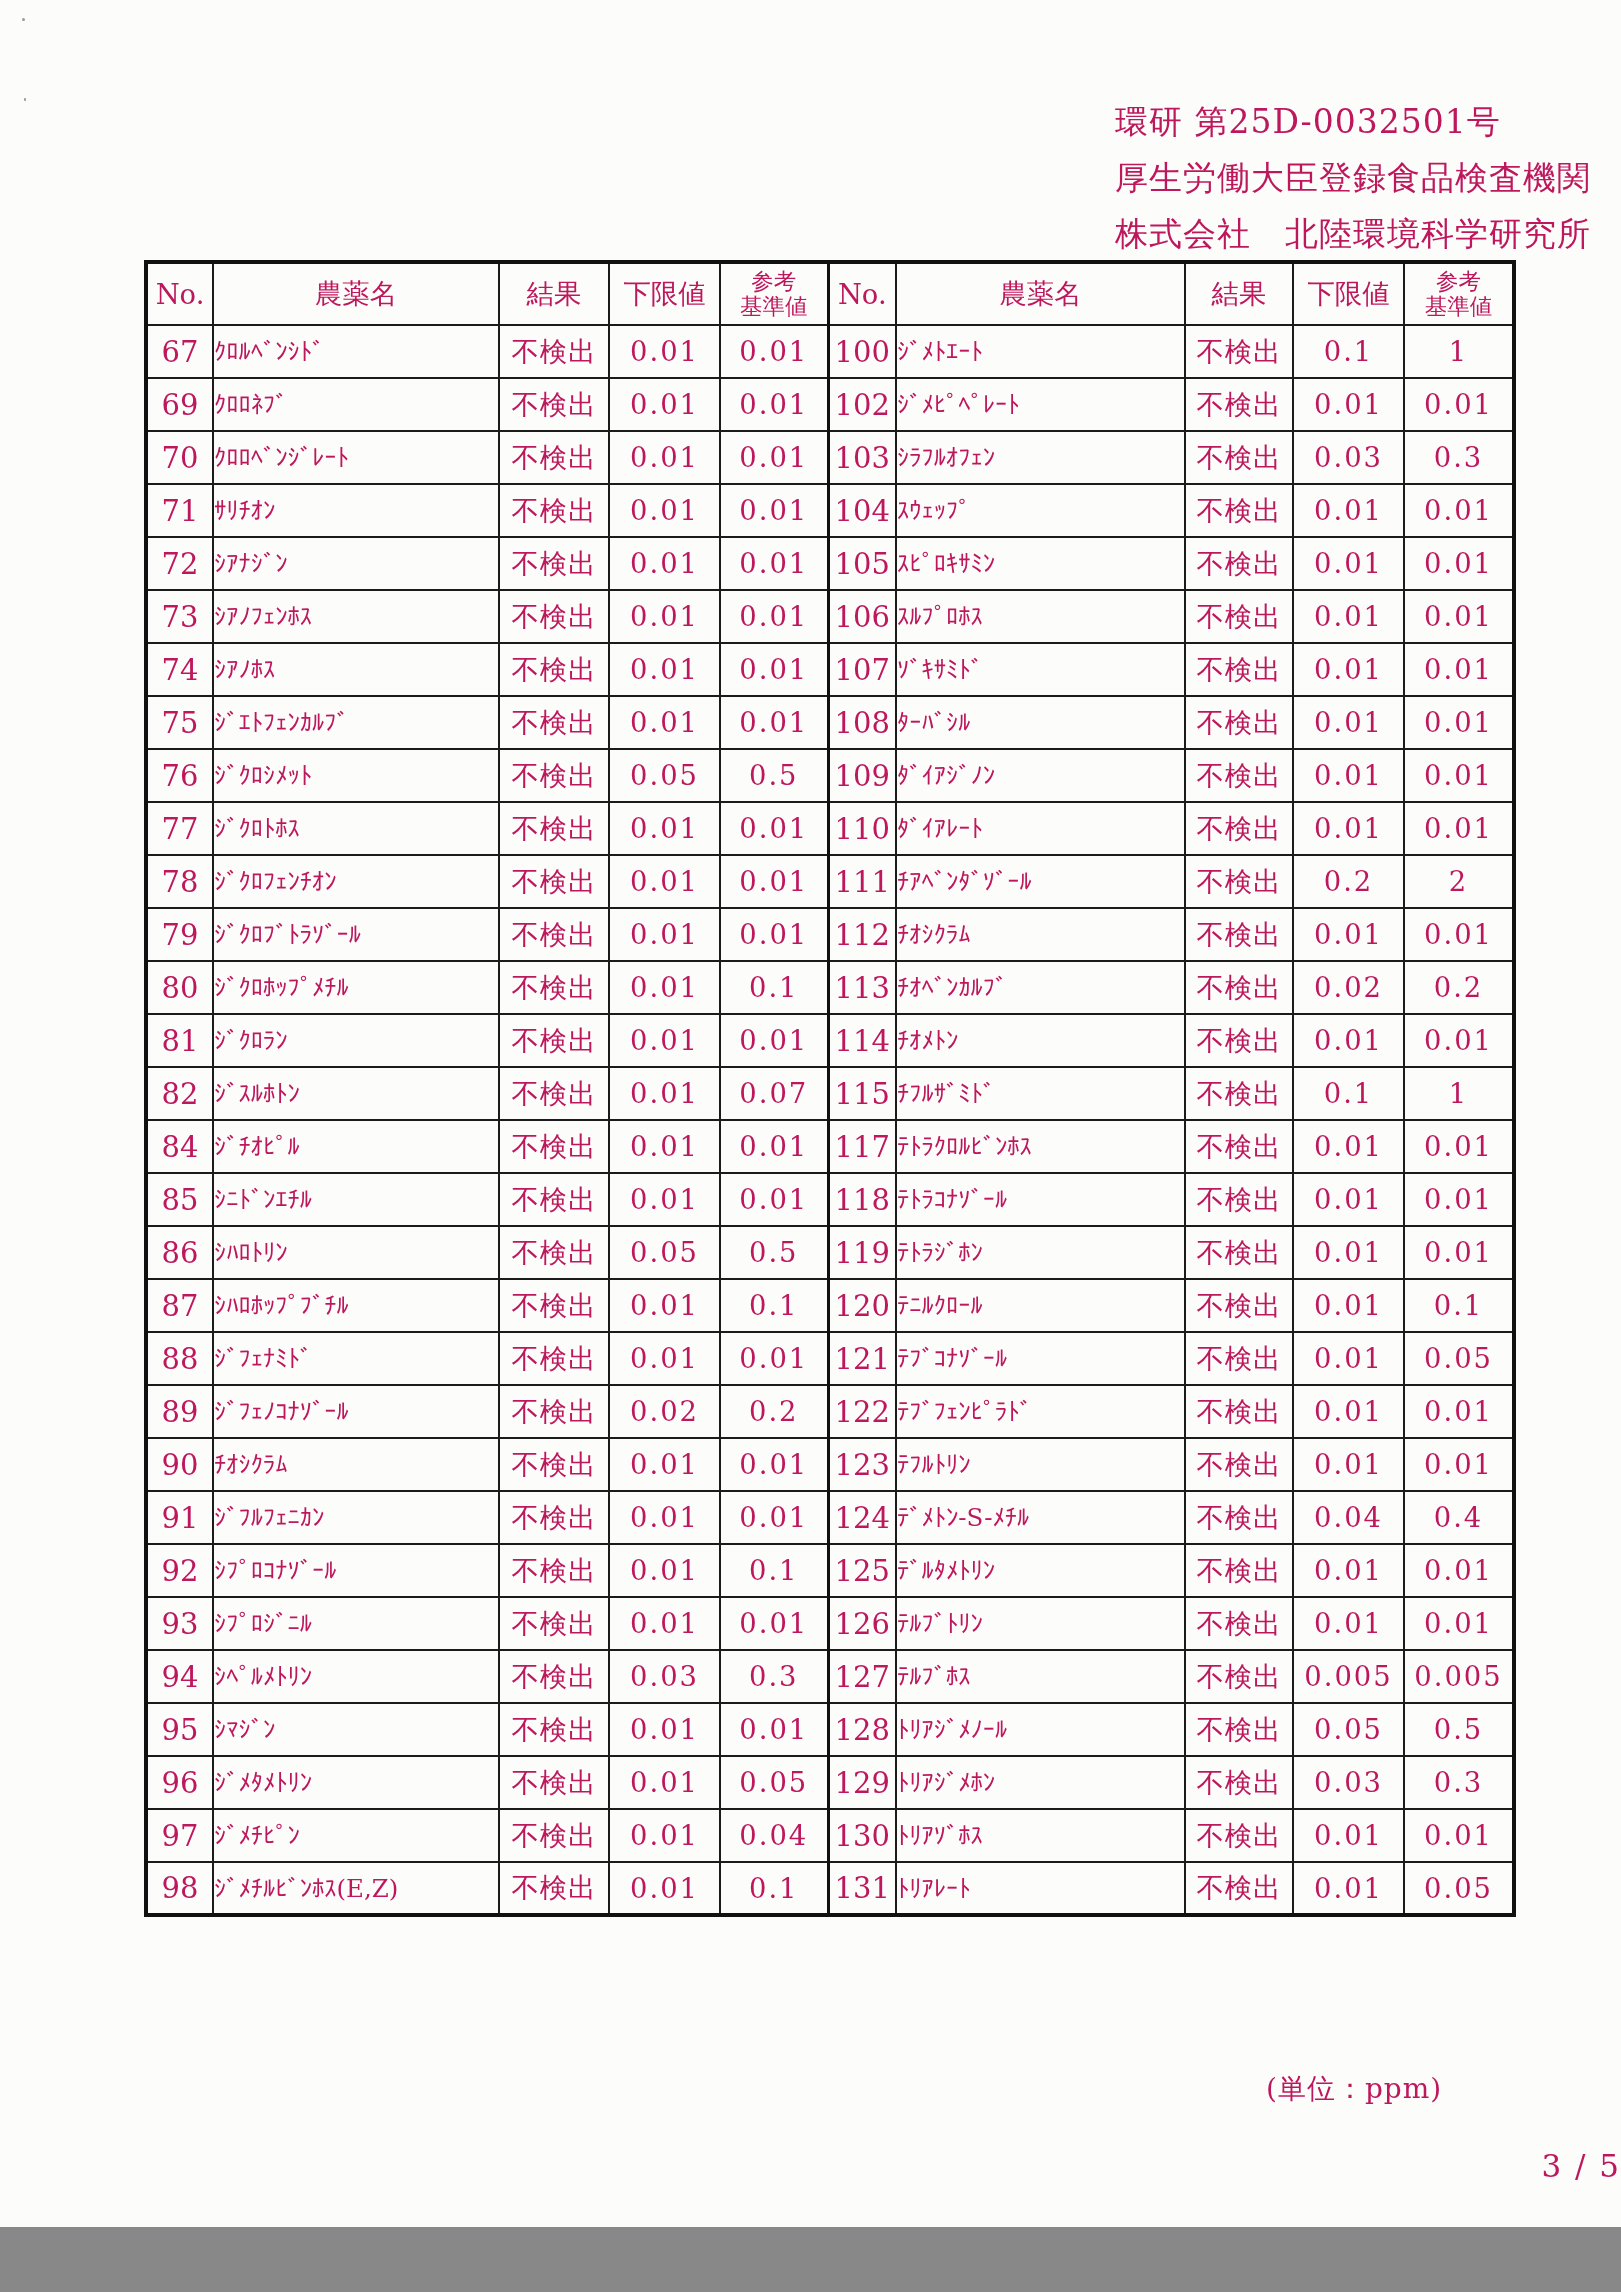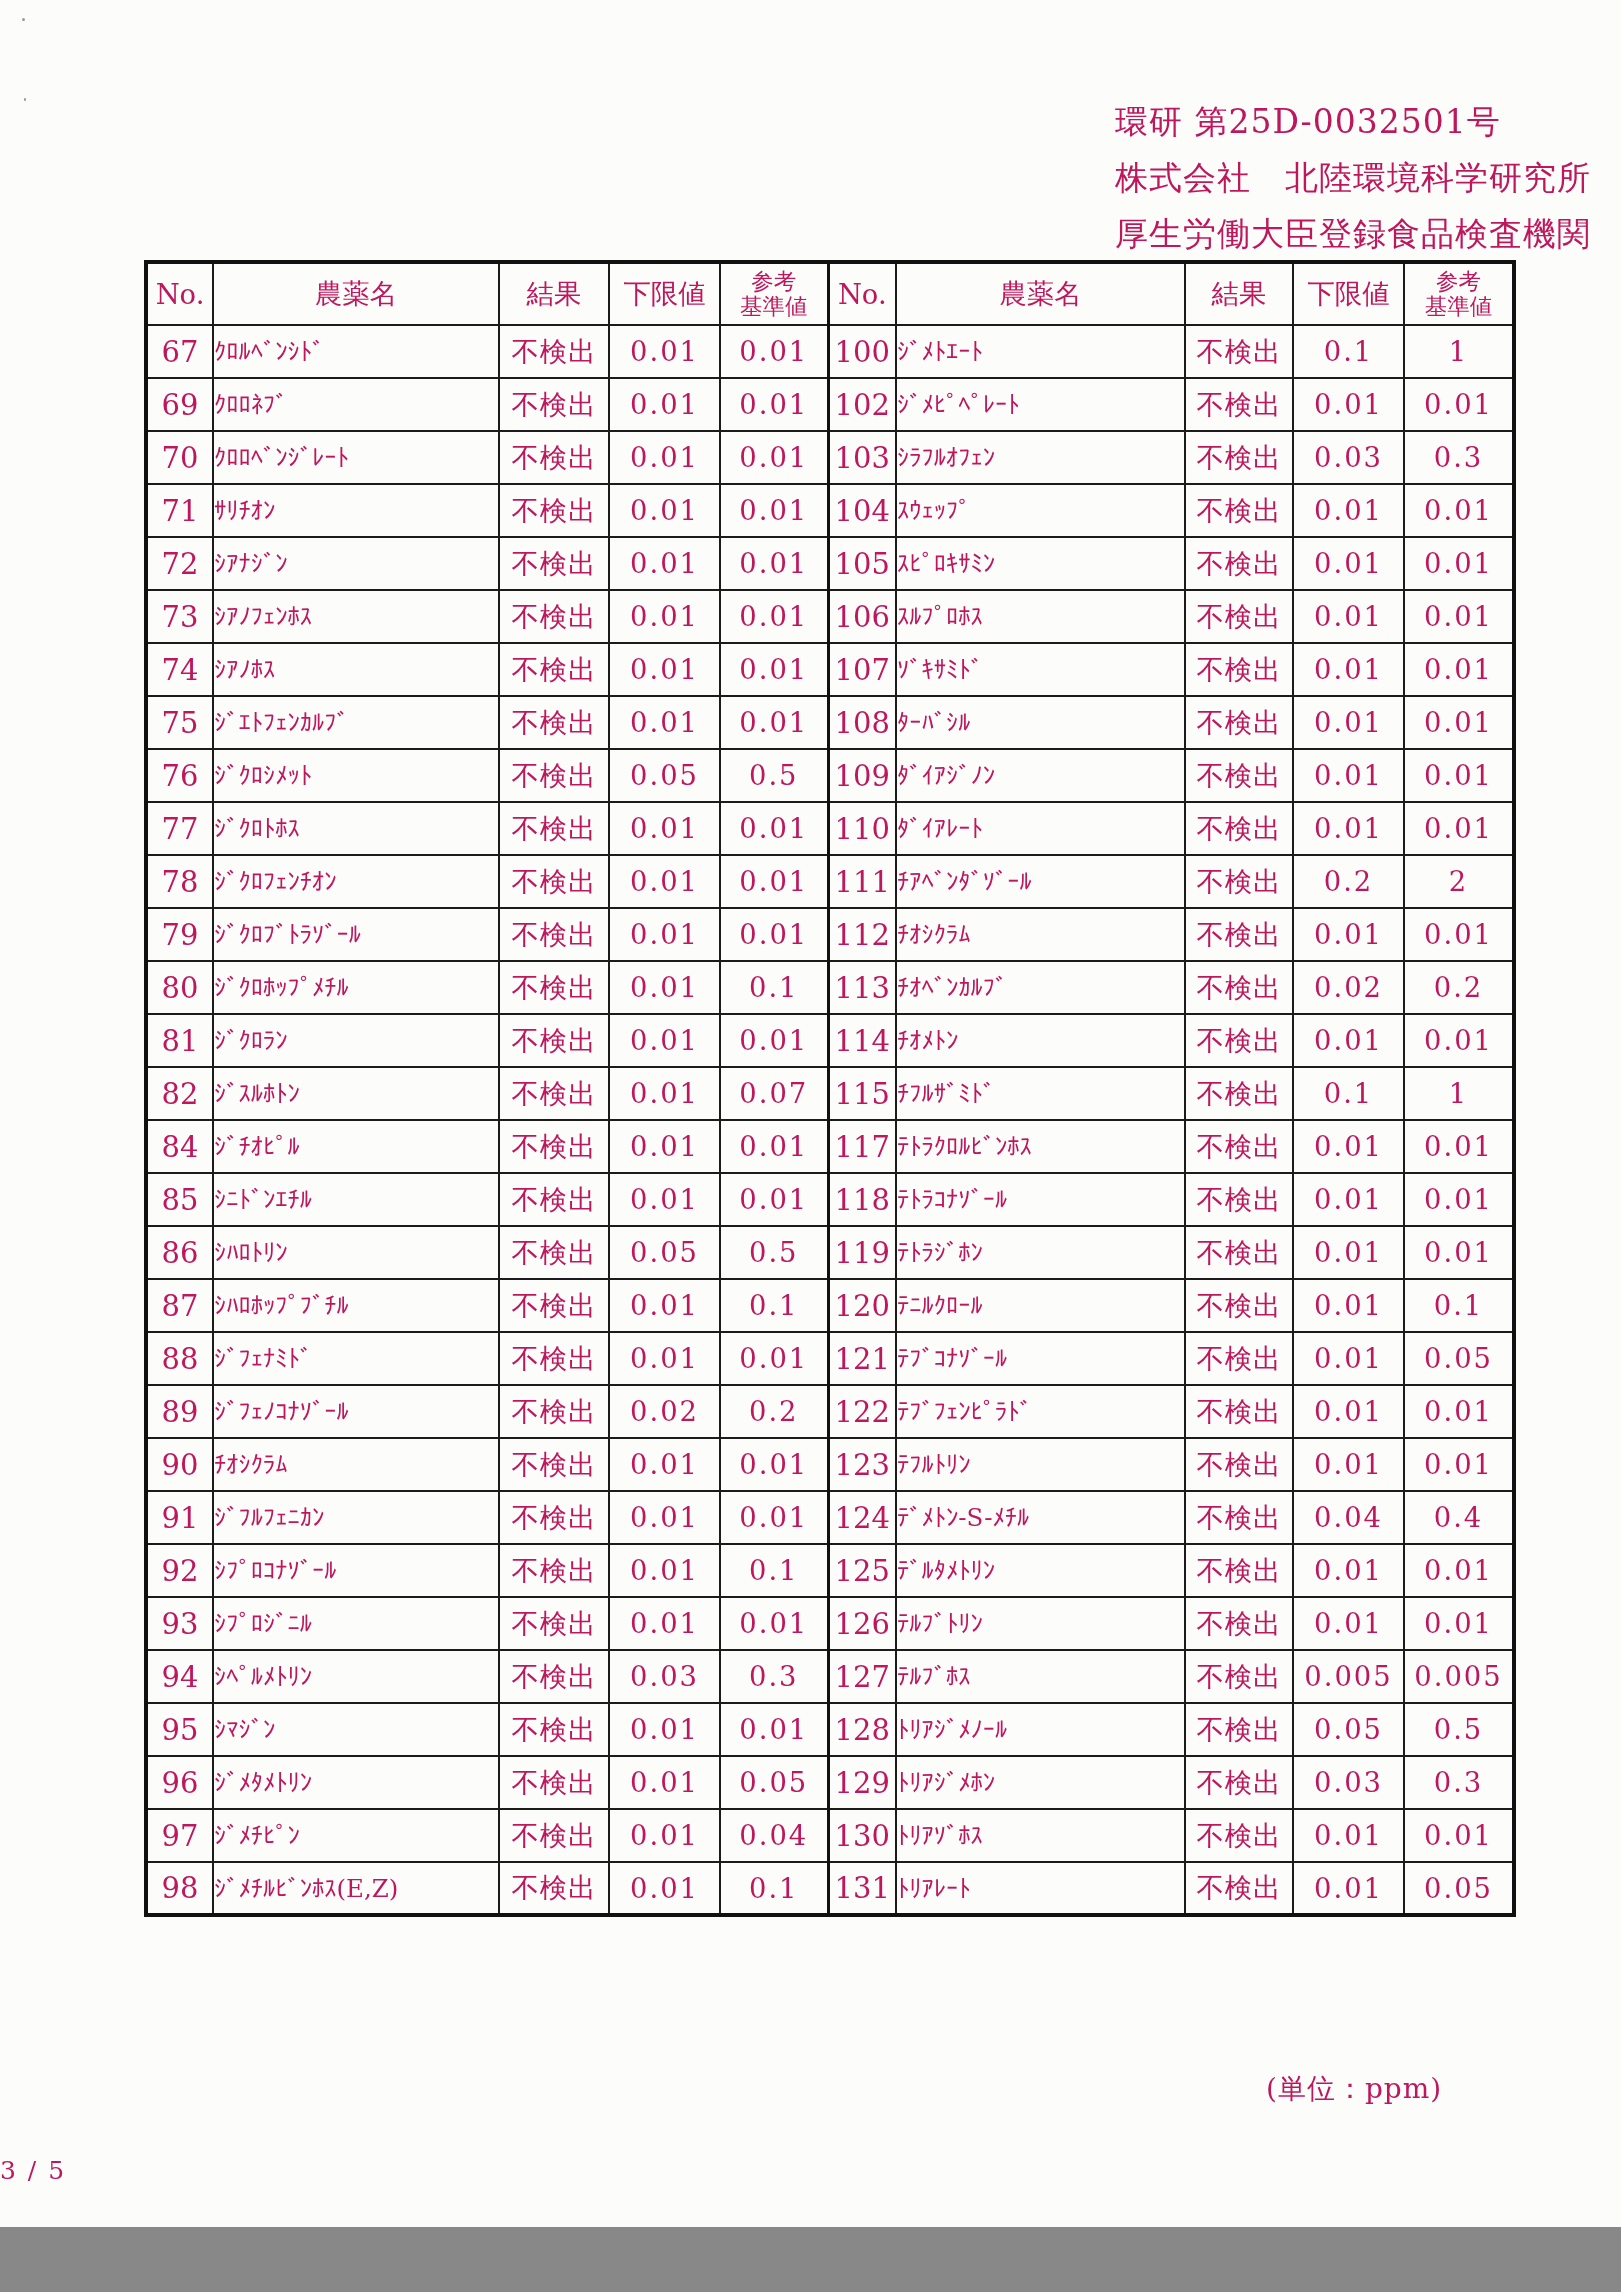--- a/index.html
+++ b/index.html
@@ -52,36 +52,35 @@
     position:absolute;
     left:1266px;top:2070px;
     font-size:28px;
     letter-spacing:1px;
     white-space:nowrap;
   }
   .page-num{
     position:absolute;
     left:0;top:2148px;
     width:1621px;
-    text-align:left;
-    font-size:25px;
+    text-align:right;
+    font-size:31px;
     letter-spacing:2px;
-    margin-top:8px;
   }
   .speck{position:absolute;background:#9a9a9a;border-radius:50%;}
 </style>
 </head>
 <body>
 
 <div class="page">
 
   <div class="hdr">
     <div>環研 第25D-0032501号</div>
+    <div>厚生労働大臣登録食品検査機関</div>
     <div>株式会社　北陸環境科学研究所</div>
-    <div>厚生労働大臣登録食品検査機関</div>
   </div>
 
   <table class="results">
     <colgroup>
       <col style="width:67px">
         <col style="width:286px">
         <col style="width:110px">
         <col style="width:111px">
         <col style="width:108px">
       <col style="width:68px">

